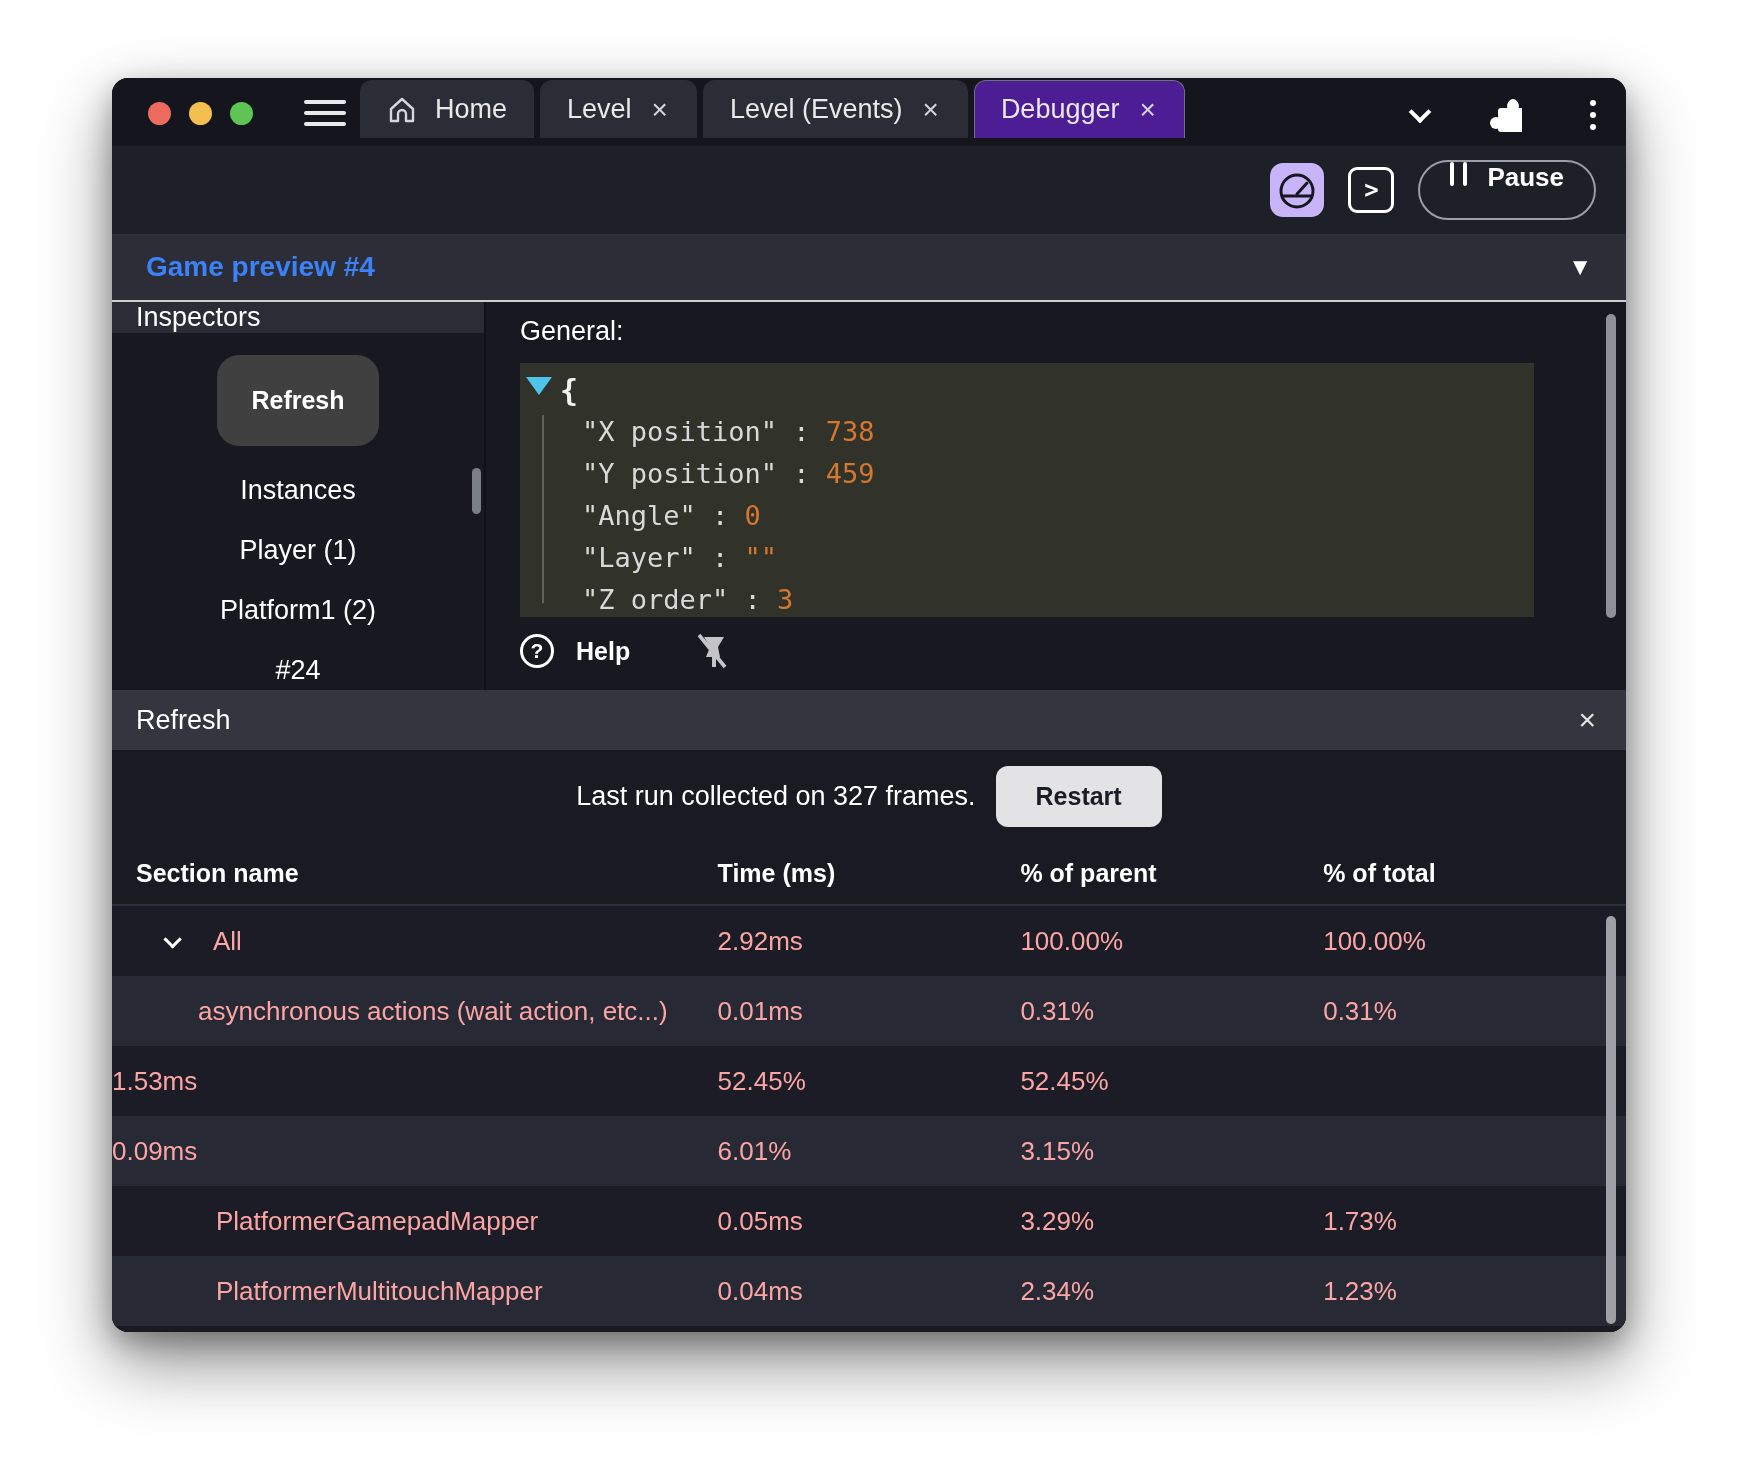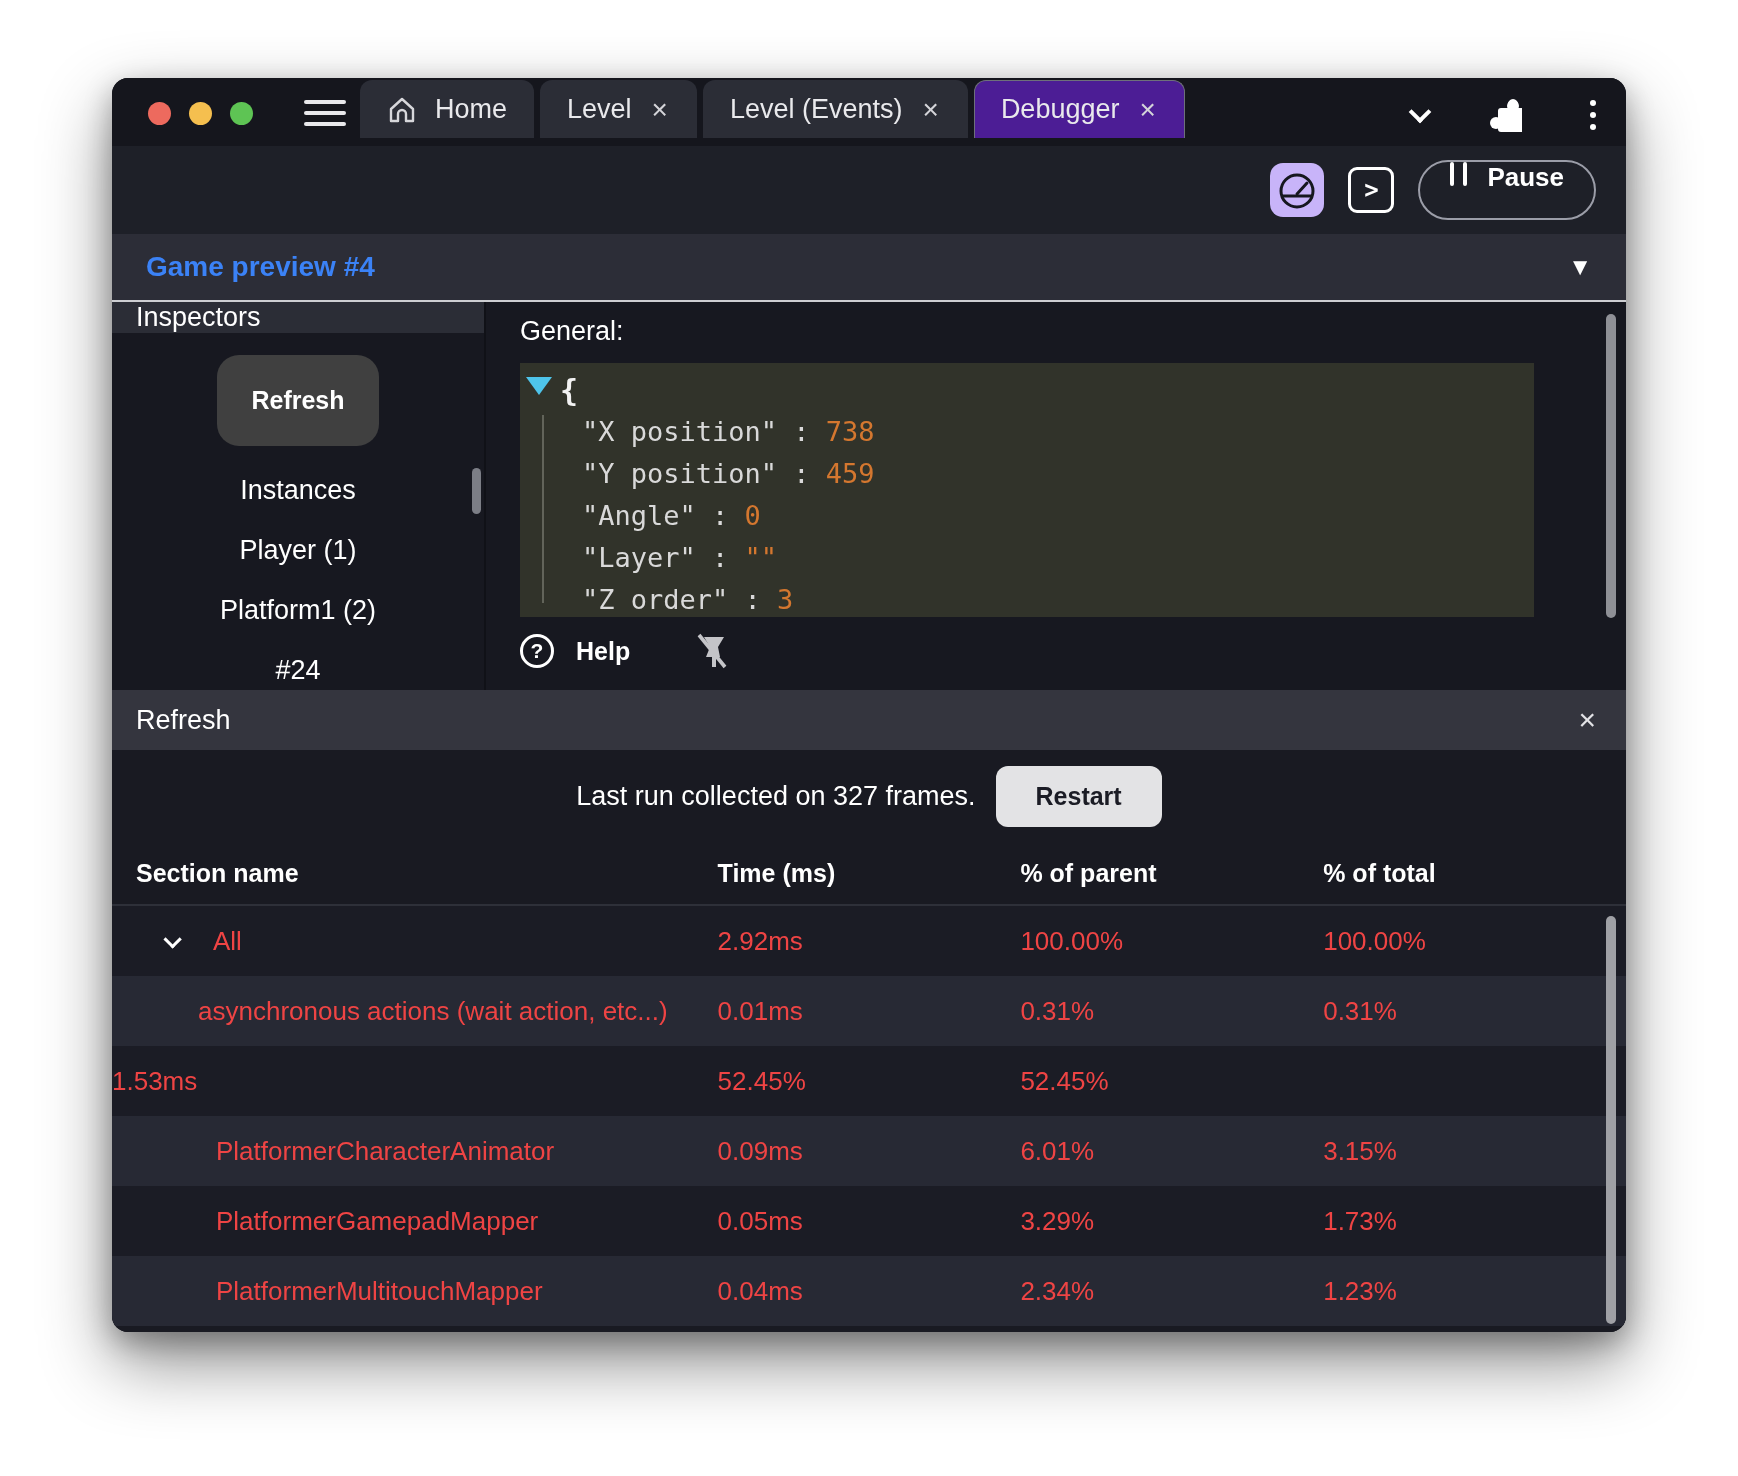--- a/index.html
+++ b/index.html
@@ -69,21 +69,21 @@
   .prof-header { height:60px; background:#34353e; display:flex; align-items:center; justify-content:space-between; padding:0 30px 0 24px; }
   .prof-header .title { color:#fff; font-size:27px; }
   .prof-close { color:#e3e3e6; font-size:30px; cursor:pointer; line-height:1; }
   .prof-body { position:relative; background:#191a22; height:582px; }
   .collected { height:92px; display:flex; align-items:center; justify-content:center; gap:20px; }
   .collected .txt { color:#fff; font-size:27px; }
   .restart-btn { background:#e3e3e5; color:#1b1c25; font-size:25px; font-weight:bold; border:none; border-radius:12px; padding:16px 40px; cursor:pointer; }
   .grid-row { display:grid; grid-template-columns:40% 20% 20% 20%; align-items:center; }
   .thead { height:64px; border-bottom:2px solid #2e3039; color:#fff; font-size:25px; font-weight:bold; }
   .thead .c0 { padding-left:24px; }
-  .trow { height:70px; color:#ef4444; font-size:26px; }
+  .trow { height:70px; color:#fca5a5; font-size:26px; }
   .trow.dark { background:#1b1c25; }
   .trow.light { background:#272934; }
   .namecell { display:flex; align-items:center; gap:36px; }
   .row-chev { width:13px; height:13px; border-right:3.5px solid #fff; border-bottom:3.5px solid #fff; transform:rotate(45deg) translateY(-3px); cursor:pointer; flex:none; }
   .pl52{padding-left:52px;} .pl86{padding-left:86px;} .pl68{padding-left:68px;} .pl104{padding-left:104px;}
   .table-scroll { position:absolute; right:10px; top:166px; width:10px; height:408px; border-radius:5px; background:#9fa0a5; }
 </style>
 </head>
 <body>
 
@@ -233,23 +233,20 @@
       <span>0.01ms</span>
       <span>0.31%</span>
       <span>0.31%</span>
     </div>
     <div class="grid-row trow dark">
       <span>1.53ms</span>
       <span>52.45%</span>
       <span>52.45%</span>
     </div>
     <div class="grid-row trow light">
-      <span class="namecell pl104">
-          <span>PlatformerCharacterAnimator</span>
-        </span>
       <span>0.09ms</span>
       <span>6.01%</span>
       <span>3.15%</span>
     </div>
     <div class="grid-row trow dark">
       <span class="namecell pl104">
           <span>PlatformerGamepadMapper</span>
         </span>
       <span>0.05ms</span>
       <span>3.29%</span>

